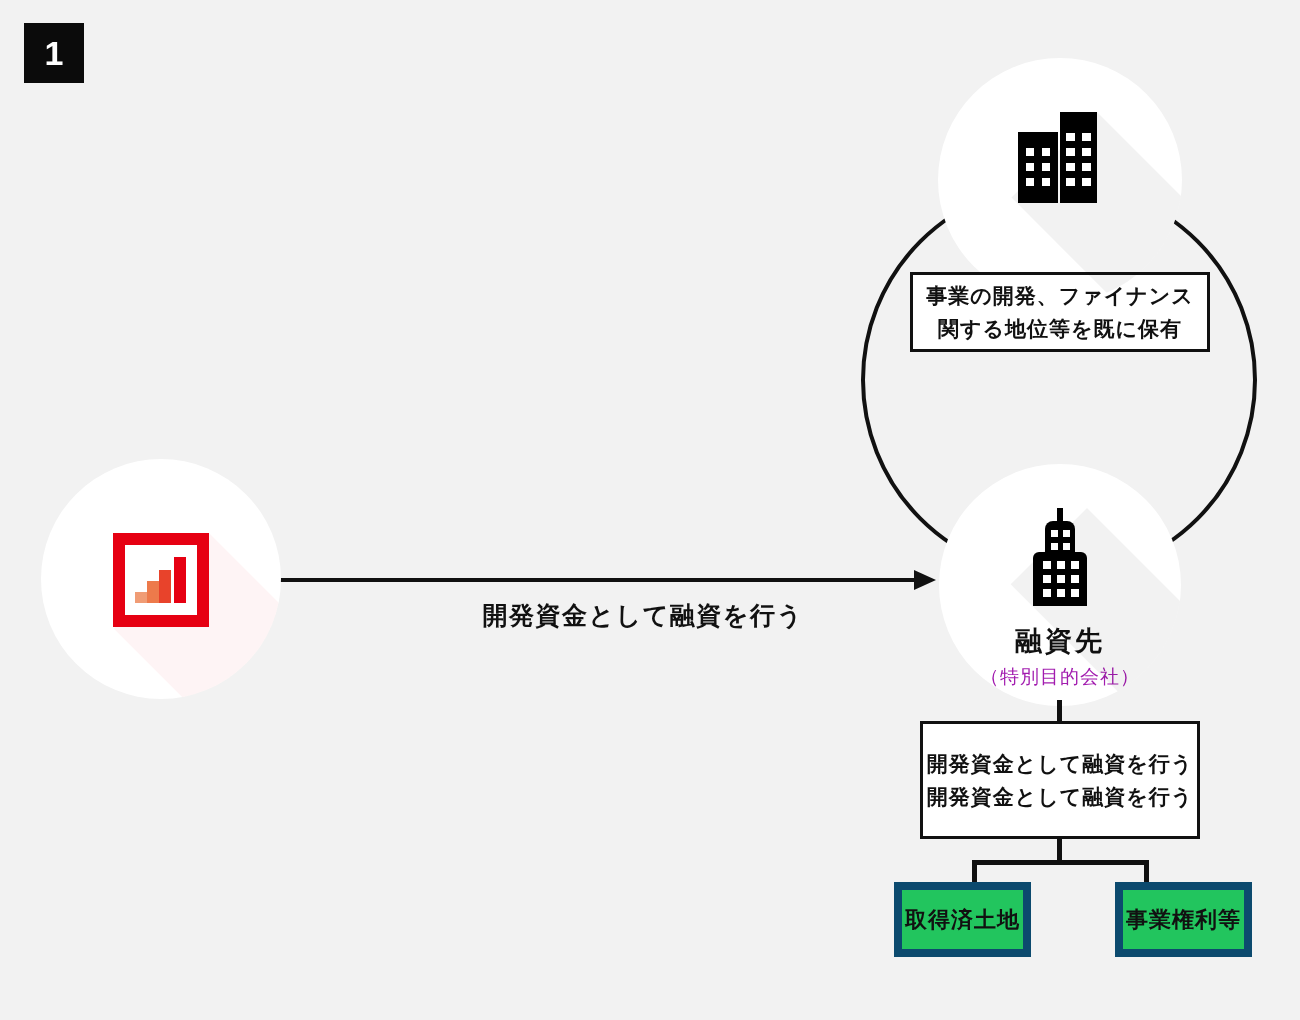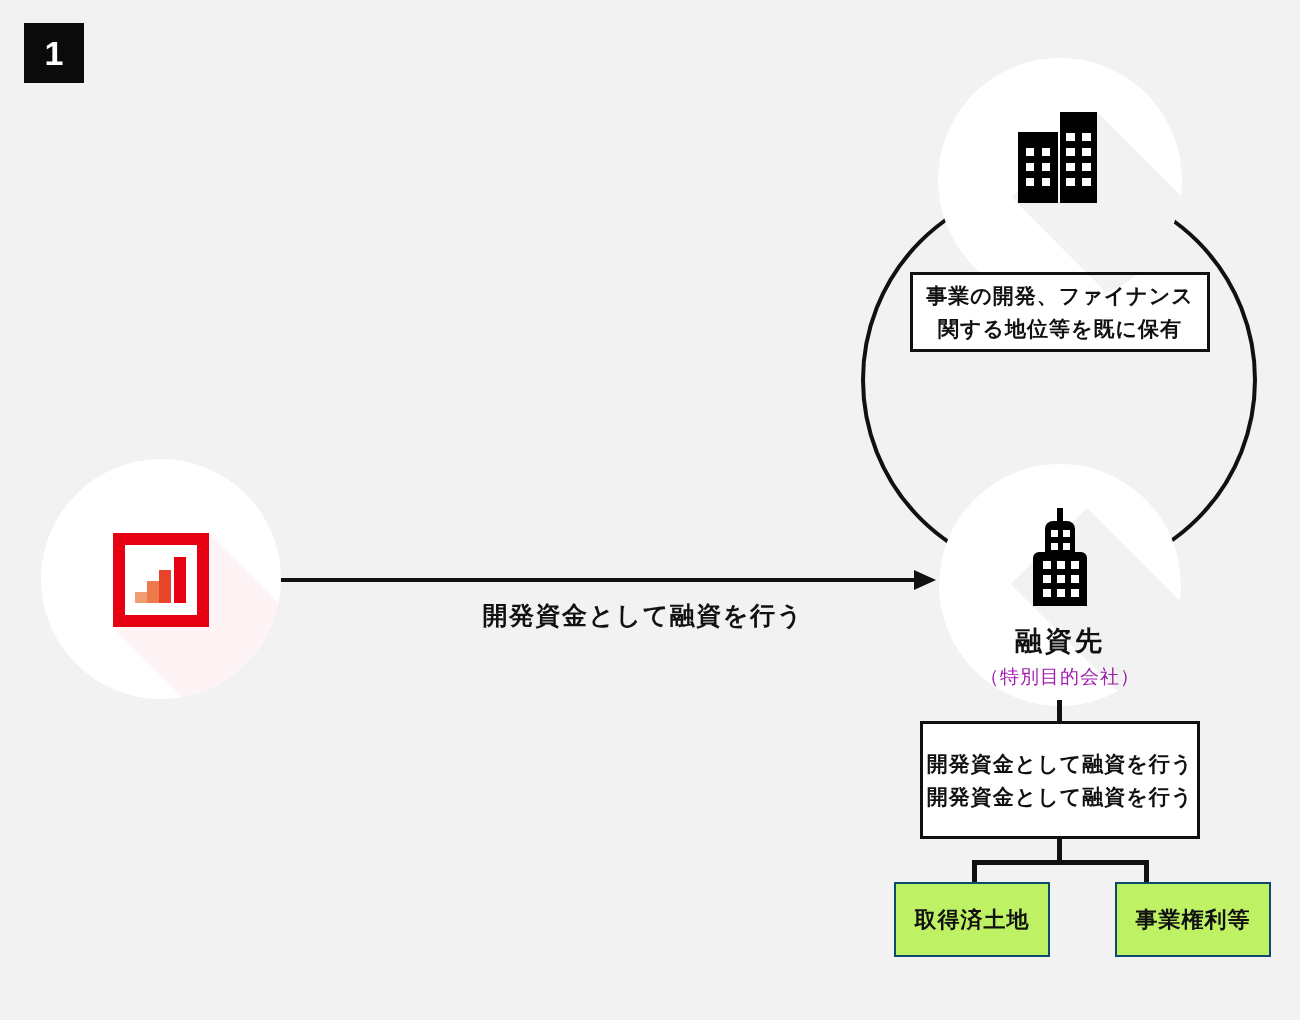--- a/index.html
+++ b/index.html
@@ -115,24 +115,24 @@
   
   .conn{background:#111;}
   .conn-v1{left:1057px;top:700px;width:5px;height:22px;}
   .conn-v2{left:1057px;top:839px;width:5px;height:26px;}
   .branch-h{left:972px;top:860px;width:177px;height:5px;}
   .stub-left{left:972px;top:860px;width:5px;height:22px;}
   .stub-right{left:1144px;top:860px;width:5px;height:22px;}
 
   
   .asset-box{
-    background:#bef264;border:2px solid #0c4a6e;box-sizing:border-box;
+    background:#22c55e;border:8px solid #0c4a6e;box-sizing:border-box;
     display:flex;align-items:center;justify-content:center;
     font-size:22px;font-weight:700;letter-spacing:1px;
-    top:882px;width:156px;height:75px;
+    top:882px;width:137px;height:75px;
   }
   .asset-left{left:894px;}
   .asset-right{left:1067px;margin-left:48px;}
 </style>
 </head>
 <body>
 
 <div class="canvas">
 
   <div class="abs badge">1</div>

